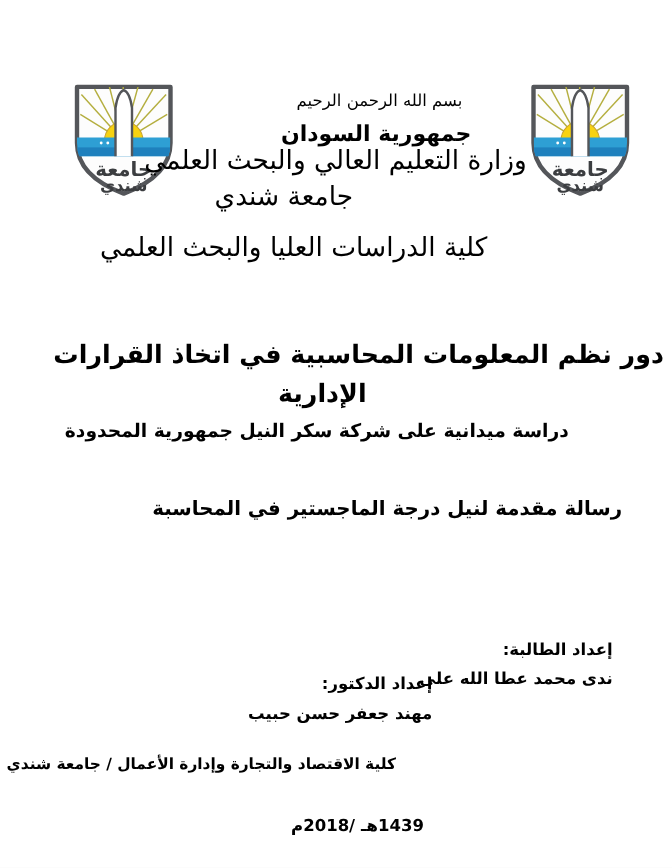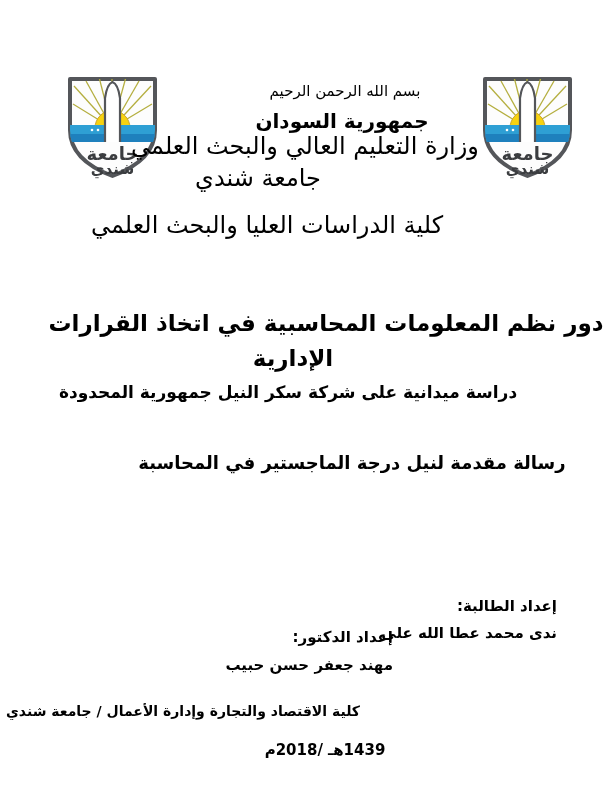--- a/index.html
+++ b/index.html
@@ -17,21 +17,20 @@
     transform:translateX(-50%);
     white-space:nowrap;
     direction:rtl;
     text-align:center;
   }
   .r {               
     position:absolute;
     white-space:nowrap;
     direction:rtl;
     text-align:right;
-    margin-top:16px;
   }
   .basmala   { font-size:15px; font-weight:normal; }
   .country   { font-size:20px; font-weight:bold; }
   .ministry, .university, .college { font-size:24px; font-weight:400; }
   .title-l   { font-size:23px; font-weight:bold; }
   .subtitle  { font-size:17px; font-weight:bold; }
   .degree    { font-size:18px; font-weight:bold; }
   .name-l    { font-size:15px; font-weight:bold; }
   .small-l   { font-size:14px; font-weight:bold; }
   .date-l    { font-size:15px; font-weight:bold; }

